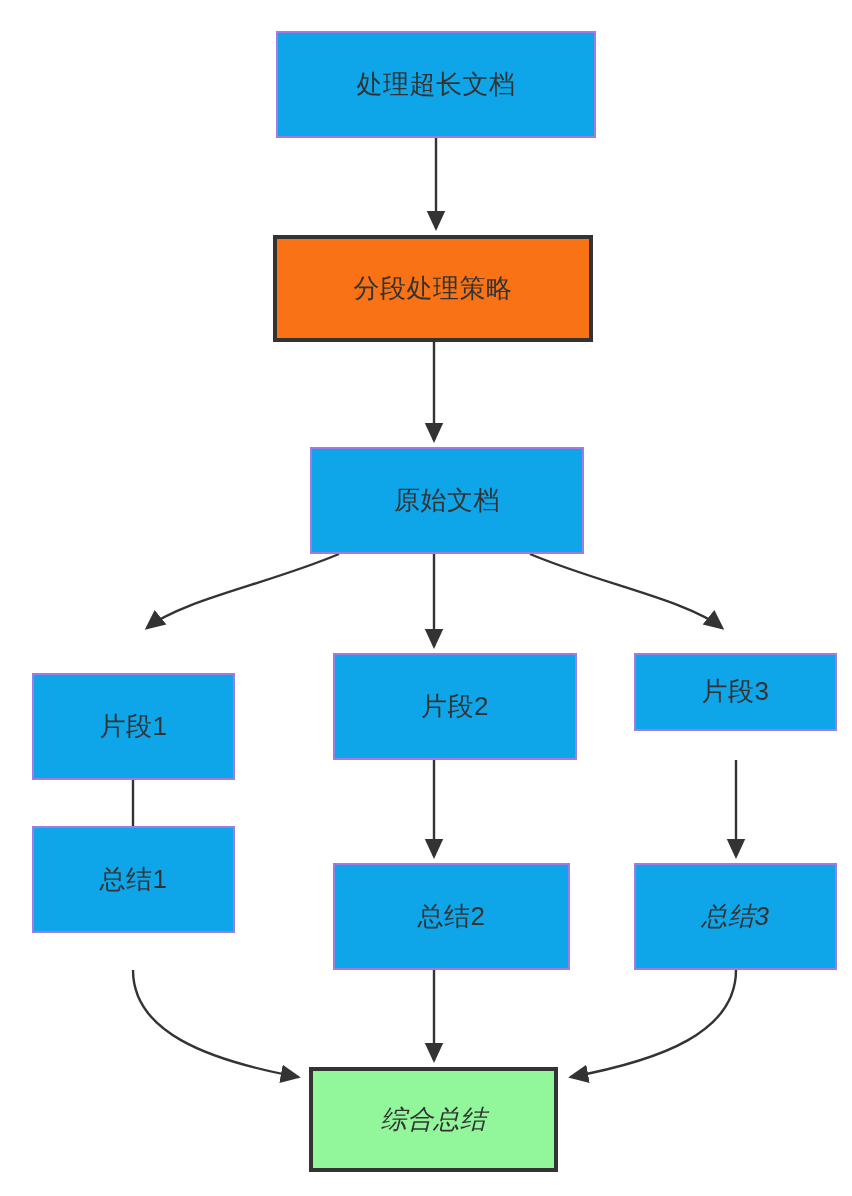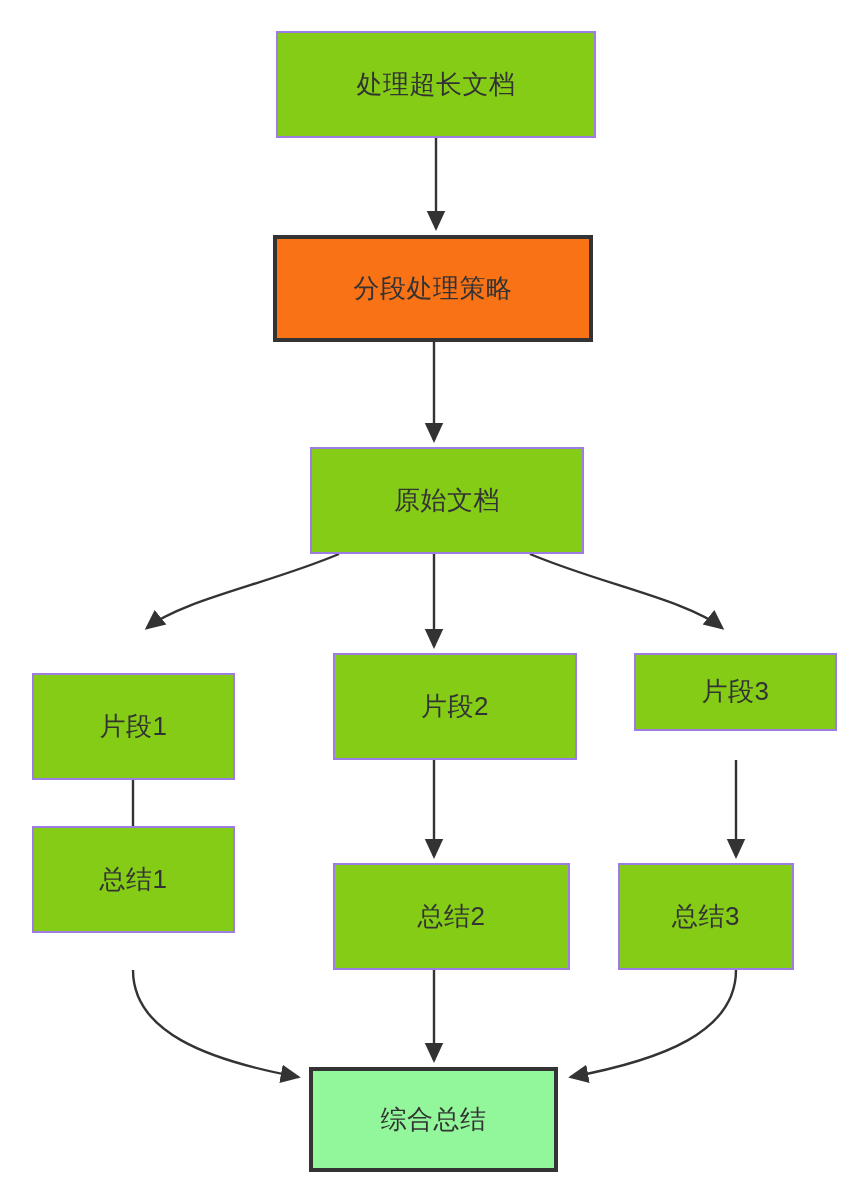--- a/index.html
+++ b/index.html
@@ -35,21 +35,21 @@
     align-items: center;
     justify-content: center;
     text-align: center;
     line-height: 1.2;
     color: #333333;
     font-size: 26px;
     letter-spacing: 0.5px;
     white-space: nowrap;
   }
   .node-normal {
-    background: #84cc16;
+    background: #0ea5e9;
     border: 2px solid #9d7ce4;
   }
   .node-highlight {
     background: #f97316;
     border: 4px solid #333333;
   }
   .node-result {
     background: #92f79a;
     border: 4px solid #333333;
   }
@@ -106,21 +106,21 @@
   </div>
 
   <div class="node node-normal" style="left:32px; top:826px; width:203px; height:107px;justify-content:center;">
     <span>总结1</span>
   </div>
 
   <div class="node node-normal" style="left:333px; top:863px; width:237px; height:107px;">
     <span>总结2</span>
   </div>
 
-  <div class="node node-normal" style="left:618px; top:863px; width:176px; height:107px;">
+  <div class="node node-normal" style="left:634px; top:863px; width:203px; height:107px;font-style:italic;">
     <span>总结3</span>
   </div>
 
-  <div class="node node-result" style="left:309px; top:1067px; width:249px; height:105px;">
+  <div class="node node-result" style="left:309px; top:1067px; width:249px; height:105px;font-style:italic;">
     <span>综合总结</span>
   </div>
 
 </div>
 
 </body></html>

